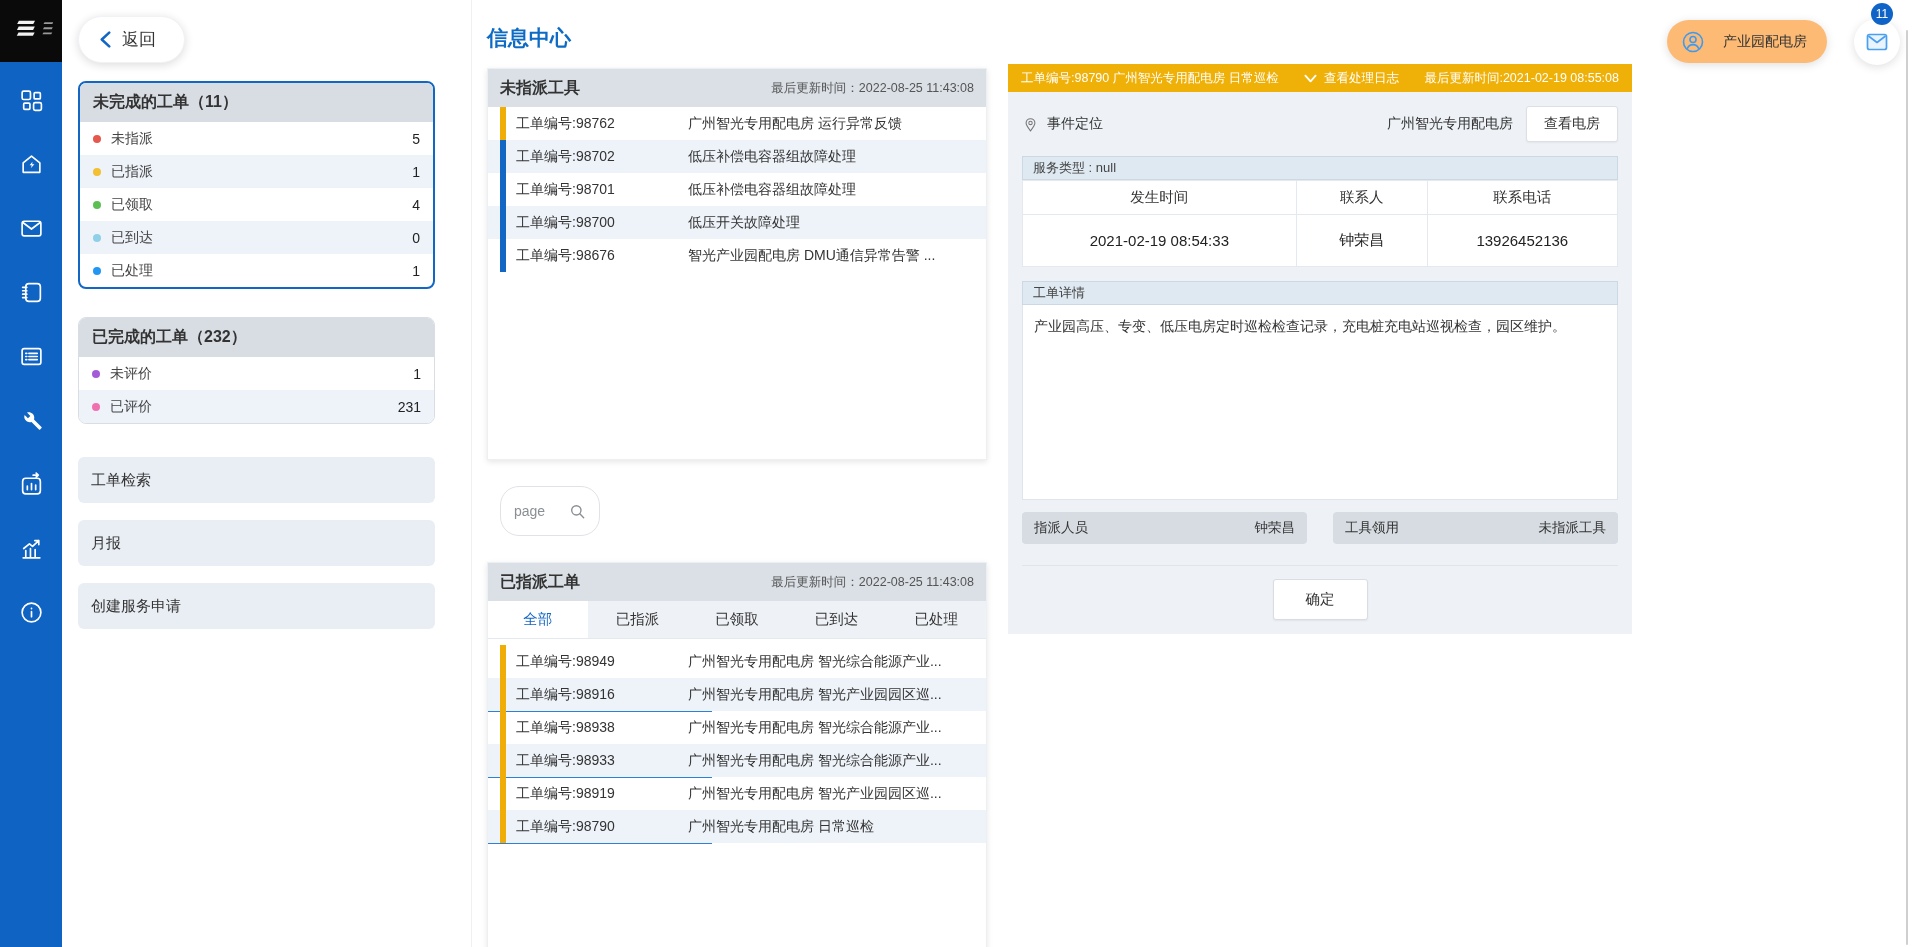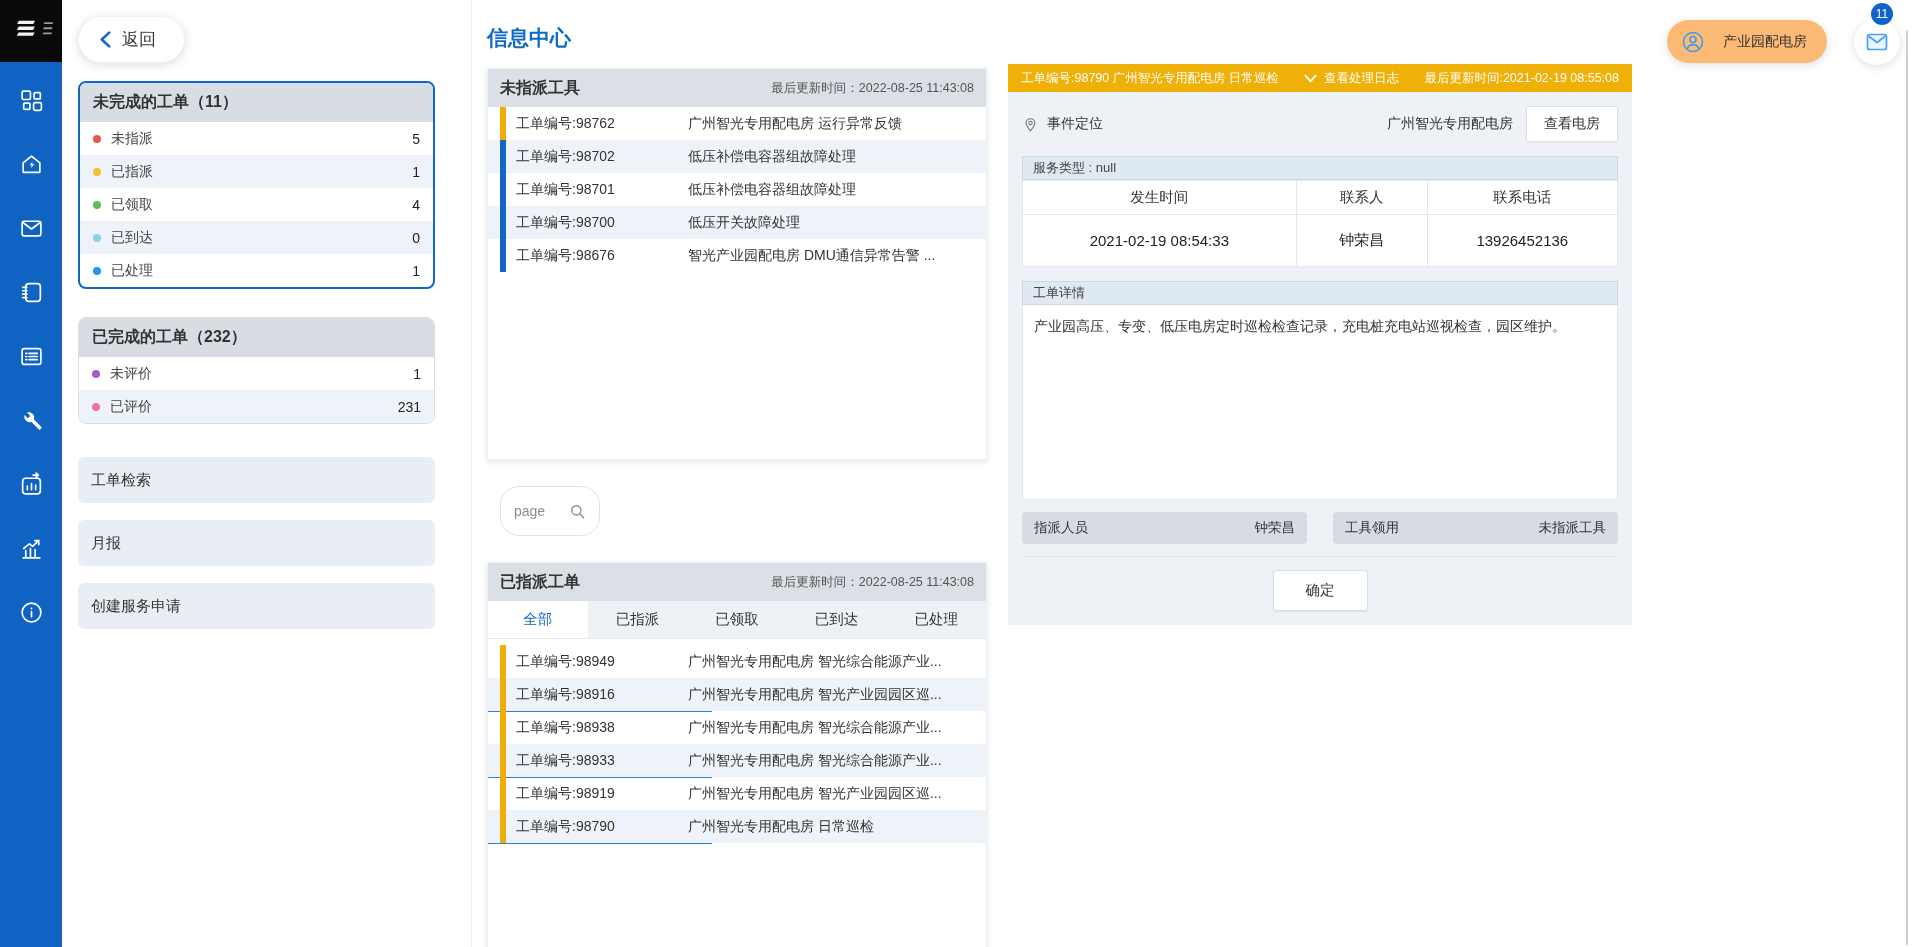--- a/index.html
+++ b/index.html
@@ -91,21 +91,21 @@
   .contact-table { width:100%; border-collapse:collapse; background:#fff; }
   .contact-table th, .contact-table td { border:1px solid #e3e9ef; text-align:center; font-weight:normal; }
   .contact-table th { font-size:14.5px; padding:7px 4px; color:#333; }
   .contact-table td { font-size:15px; padding:16px 4px; color:#222; }
   .col-time { width:46%; } .col-person { width:22%; } .col-phone { width:32%; }
   .service-section { margin-bottom:14px; }
   .detail-section  { margin-bottom:12px; }
   .detail-text { background:#fff; border:1px solid #dfe5ec; border-top:none; padding:10px 11px; height:195px;
     font-size:14px; color:#333; line-height:1.6; }
 
-  .pill-row { display:flex; gap:26px; margin-bottom:12px; }
+  .pill-row { display:flex; gap:26px; margin-bottom:21px; }
   .info-pill { flex:1; display:flex; align-items:center; justify-content:space-between; background:#d6dce2;
     border-radius:4px; padding:7px 12px; font-size:13.5px; color:#333; }
 
   .confirm-row { border-top:1px solid #dfe5eb; padding-top:13px; display:flex; justify-content:center; }
   .confirm-btn { background:#fff; border:1px solid #d9dde2; border-radius:3px; padding:10px 32px; font-size:14.5px;
     color:#333; box-shadow:0 1px 2px rgba(0,0,0,.06); cursor:pointer; }
 
   
   .user-pill { position:absolute; top:20px; right:86px; height:43px; display:flex; align-items:center; gap:18px;
     padding:0 20px 0 14px; background:#fdba74; border-radius:22px; box-shadow:0 2px 10px rgba(0,0,0,.13);

